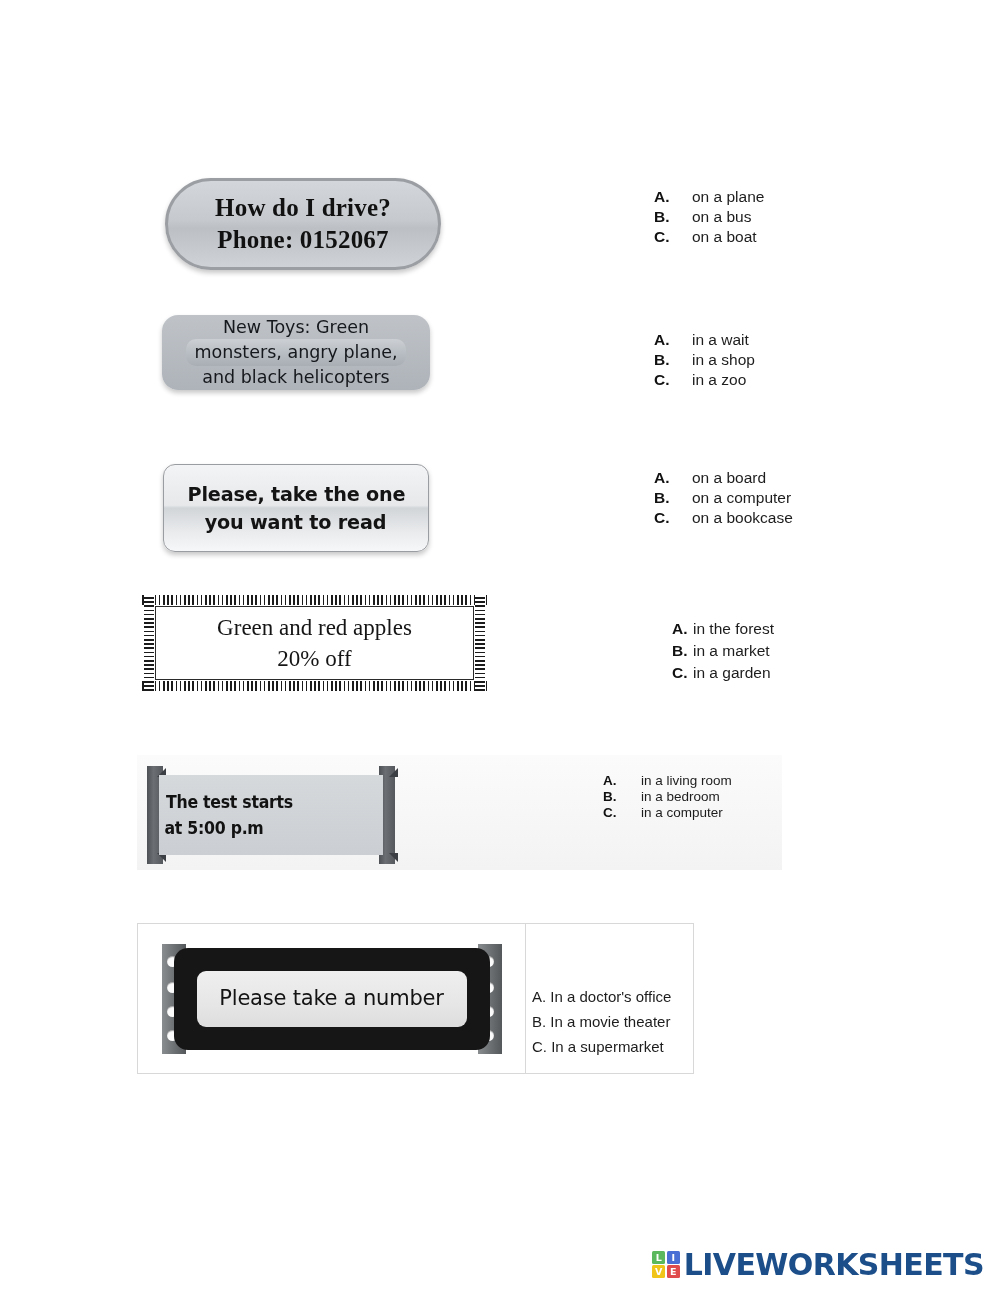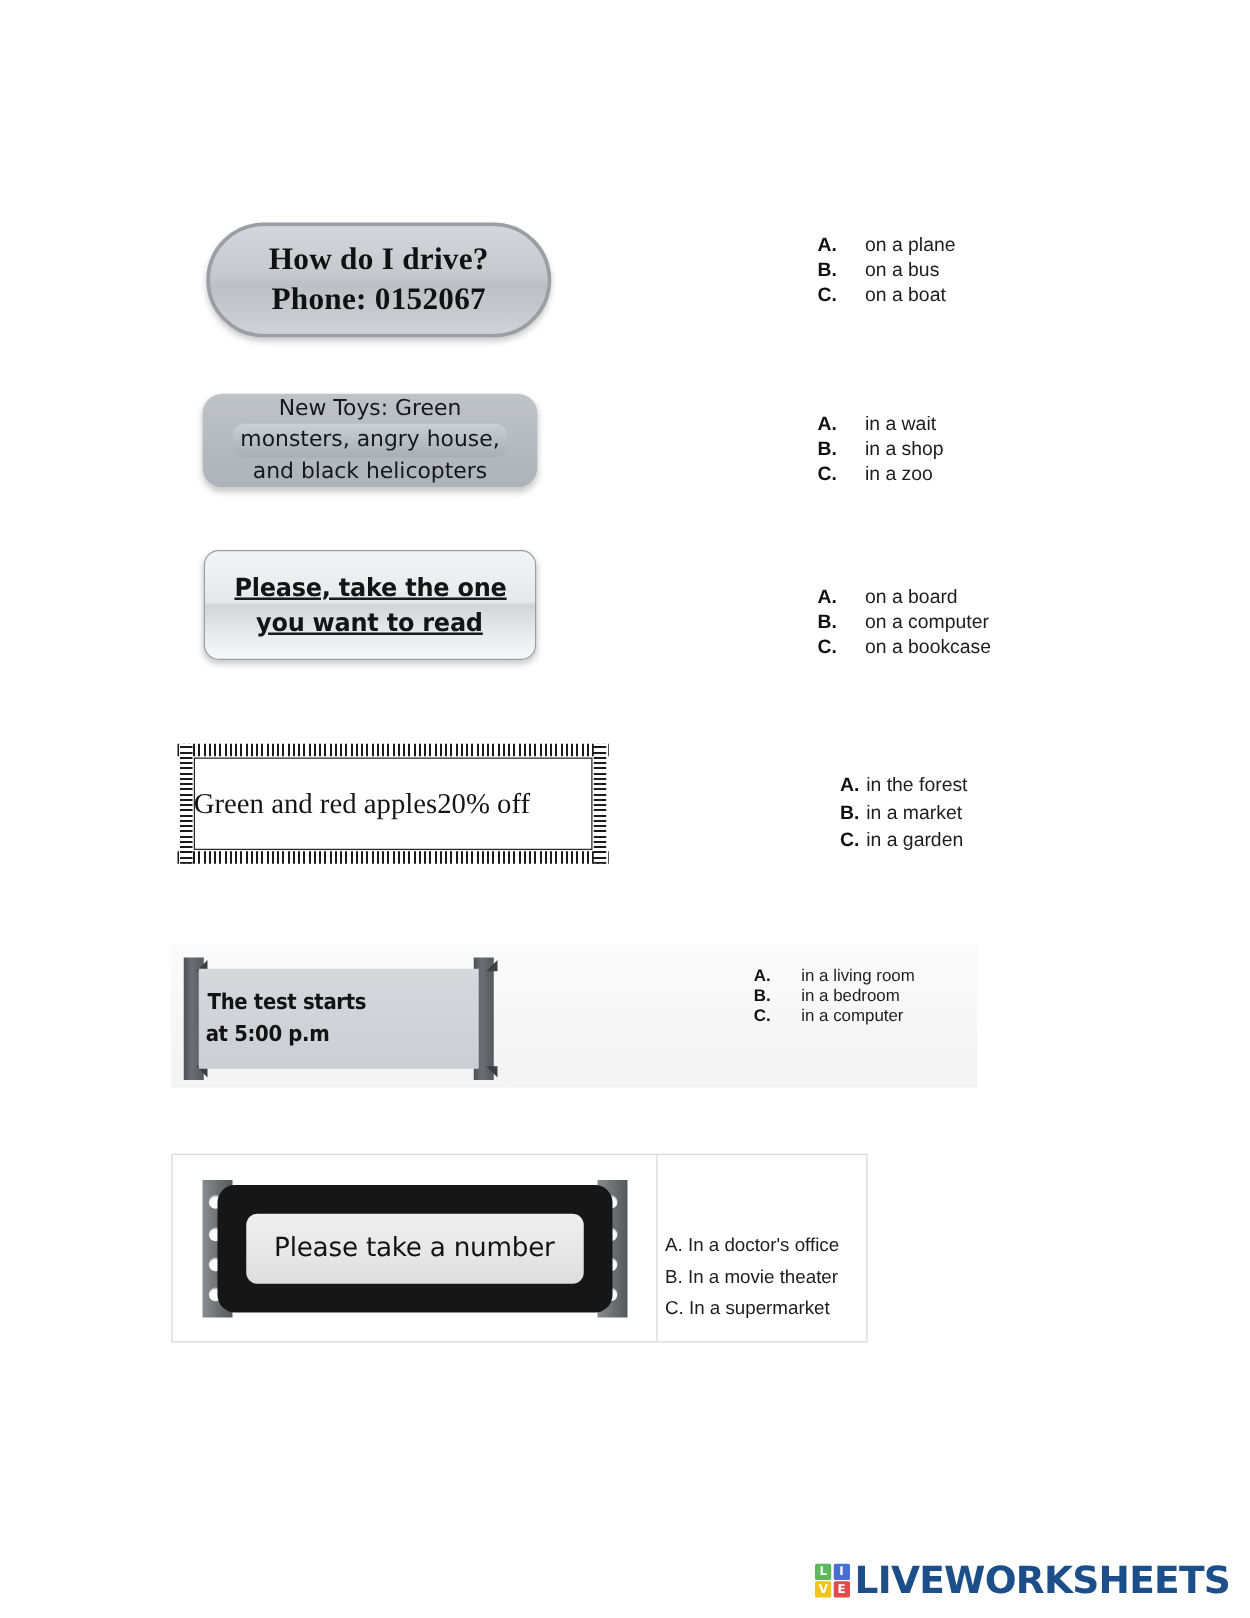--- a/index.html
+++ b/index.html
@@ -163,23 +163,23 @@
   .sign4 .hatch-r { right: 2px; }
   .sign4 .inner-rule {
     position: absolute;
     top: 13px; left: 13px; right: 13px; bottom: 13px;
     border: 1px solid #2a2a2a;
   }
   .sign4 .body {
     position: absolute;
     top: 13px; left: 13px; right: 13px; bottom: 13px;
     display: flex;
-    flex-direction: row;
-    align-items: center;
-    justify-content: flex-start;
+    flex-direction: column;
+    align-items: center;
+    justify-content: center;
   }
   .sign4 .line {
     font-family: "Liberation Serif", serif;
     font-size: 23px;
     color: #151515;
     line-height: 1.35;
   }
 
   
   .row5-band {
@@ -370,21 +370,21 @@
         <span class="opt-text">on a boat</span>
       </div>
     </div>
   </div>
 
   <div class="q-row" style="left:0; top:0;">
     <div class="sign-col" style="left:162px; top:315px;">
       <div class="sign2-outer">
         <div class="sign2-inner">
           <div class="line">New Toys: Green</div>
-          <div class="line">monsters, angry house,</div>
+          <div class="line">monsters, angry plane,</div>
           <div class="line">and black helicopters</div>
         </div>
       </div>
     </div>
     <div class="opts-col opts-wide" style="left:654px; top:331px;">
       <div class="opt-line">
         <span class="opt-letter">A.</span>
         <span class="opt-text">in a wait</span>
       </div>
       <div class="opt-line">
@@ -392,21 +392,21 @@
         <span class="opt-text">in a shop</span>
       </div>
       <div class="opt-line">
         <span class="opt-letter">C.</span>
         <span class="opt-text">in a zoo</span>
       </div>
     </div>
   </div>
 
   <div class="q-row" style="left:0; top:0;">
-    <div class="sign-col" style="left:163px; top:440px;text-decoration:underline;">
+    <div class="sign-col" style="left:163px; top:464px;">
       <div class="sign3">
         <div class="line">Please, take the one</div>
         <div class="line">you want to read</div>
       </div>
     </div>
     <div class="opts-col opts-wide" style="left:654px; top:469px;">
       <div class="opt-line">
         <span class="opt-letter">A.</span>
         <span class="opt-text">on a board</span>
       </div>

